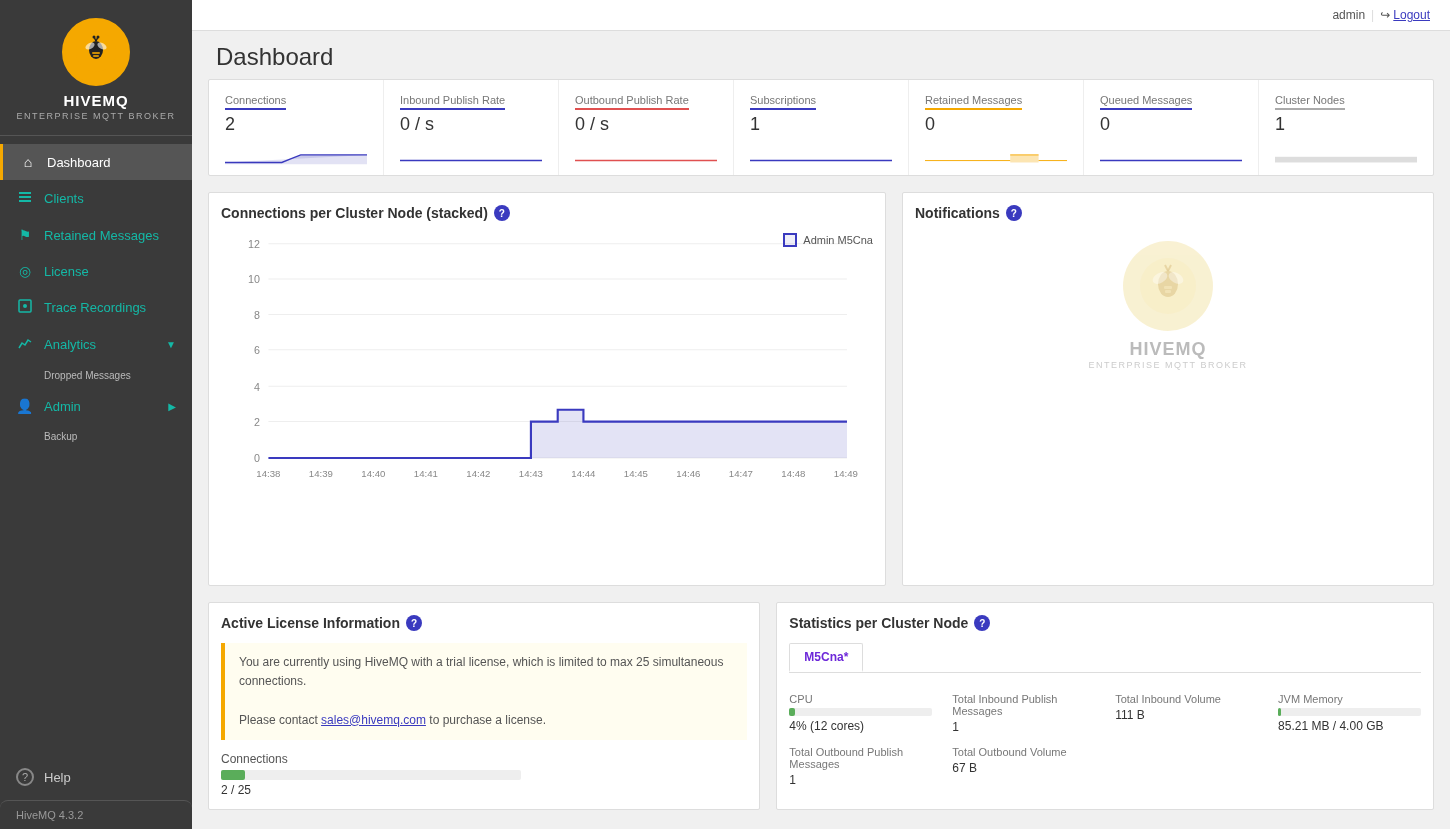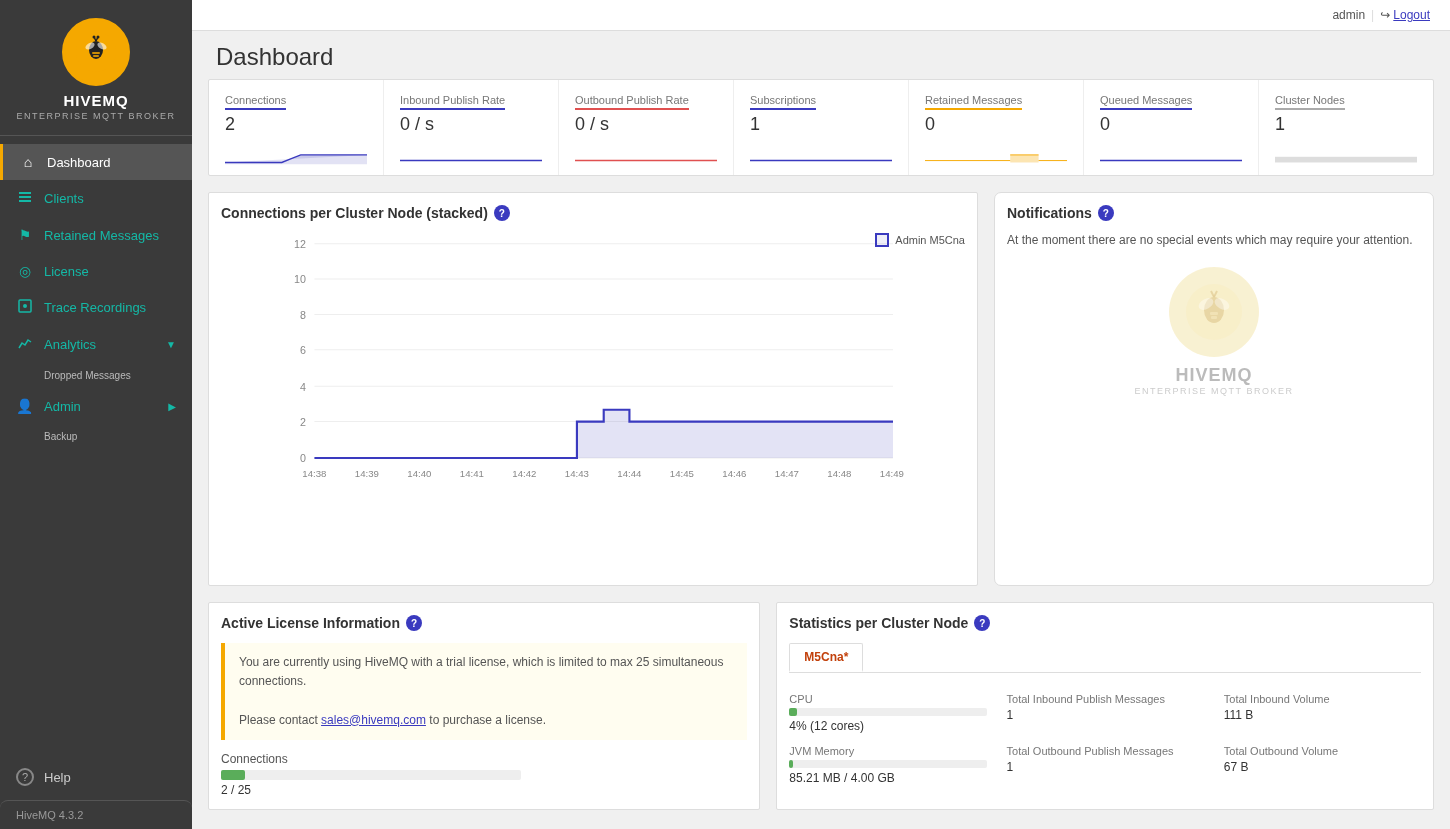--- a/index.html
+++ b/index.html
@@ -189,21 +189,21 @@
       font-size: 11px;
       color: #555;
     }
     .legend-box {
       width: 14px; height: 14px;
       border: 2px solid #3a3abf;
       background: rgba(100,100,200,0.1);
     }
 
     
-    .notif-card { width: 440px; min-width: 340px; border-radius: 7px; }
+    .notif-card { width: 532px; min-width: 340px; }
     .notif-text { font-size: 12px; color: #555; margin-bottom: 16px; }
     .notif-logo {
       display: flex;
       flex-direction: column;
       align-items: center;
       margin-top: 20px;
     }
     .notif-logo-circle {
       width: 90px; height: 90px;
       background: #f5e8b5;
@@ -239,29 +239,29 @@
 
     
     .node-tabs { display: flex; border-bottom: 1px solid #ddd; margin-bottom: 12px; }
     .node-tab {
       padding: 6px 14px;
       font-size: 12px;
       cursor: pointer;
       border: 1px solid #ddd;
       border-bottom: none;
       background: #fff;
-      color: #c2410c;
+      color: #6d28d9;
       margin-right: 2px;
       border-radius: 2px 2px 0 0;
     }
     .node-tab.active { background: #fff; font-weight: bold; border-bottom: 2px solid #fff; }
 
     .node-stats-grid {
       display: grid;
-      grid-template-columns: 1fr 1fr 1fr;
+      grid-template-columns: 1fr 1fr 1fr 1fr;
       gap: 12px 20px;
       padding: 8px 0;
     }
     .node-stat-item {}
     .node-stat-label { font-size: 11px; color: #777; margin-bottom: 3px; }
     .node-stat-bar-wrap { background: #eee; height: 8px; border-radius: 2px; margin-bottom: 3px; }
     .node-stat-bar { background: #5aad5a; height: 8px; border-radius: 2px; }
     .node-stat-value { font-size: 12px; color: #333; }
 
     .logout-link { color: #3a3abf; cursor: pointer; text-decoration: underline; }
@@ -494,21 +494,20 @@
             <text x="579" y="228" text-anchor="middle" font-size="9" fill="#888">14:49</text>
           </svg>
         </div>
       </div>
 
       <div class="card notif-card">
         <div class="card-title">
           <span>Notifications</span>
           <span class="help-icon">?</span>
         </div>
-        <div class="notif-text">At the moment there are no special events which may require your attention.</div>
         <div class="notif-logo">
           <div class="notif-logo-circle">
             <svg width="60" height="60" viewBox="0 0 60 60">
               <circle cx="30" cy="30" r="28" fill="#f5e4a0" opacity="0.7"></circle>
               <ellipse cx="30" cy="28" rx="10" ry="13" fill="#c8a040" opacity="0.6"></ellipse>
               <ellipse cx="22" cy="22" rx="8" ry="5" fill="rgba(255,255,255,0.4)" transform="rotate(-30 22 22)"></ellipse>
               <ellipse cx="38" cy="22" rx="8" ry="5" fill="rgba(255,255,255,0.4)" transform="rotate(30 38 22)"></ellipse>
               <line x1="30" y1="15" x2="27" y2="9" stroke="#c8a040" stroke-width="2" opacity="0.6"></line>
               <line x1="30" y1="15" x2="33" y2="9" stroke="#c8a040" stroke-width="2" opacity="0.6"></line>
               <rect x="26" y="30" width="8" height="3" rx="1" fill="#f5e4a0" opacity="0.5"></rect>

